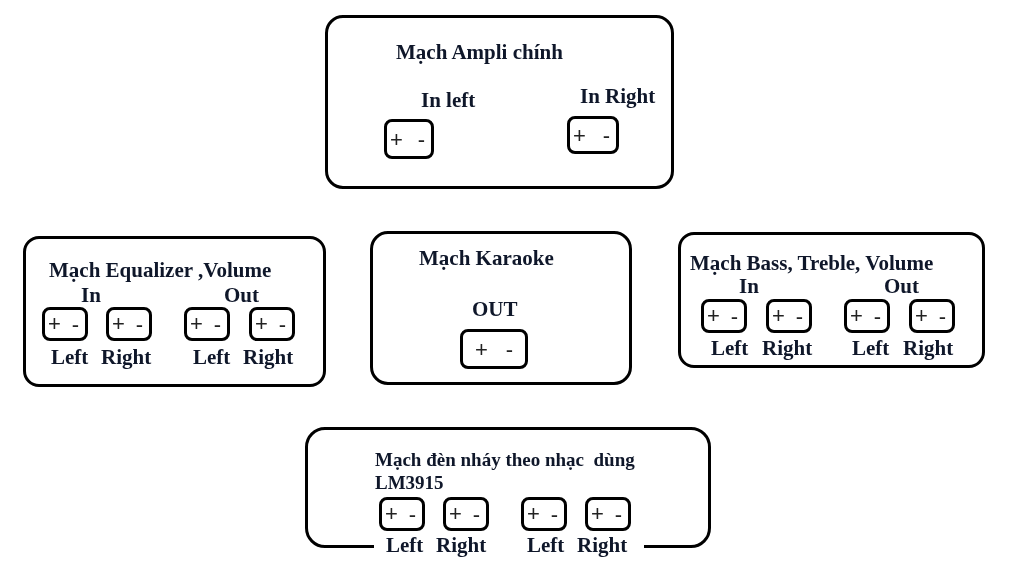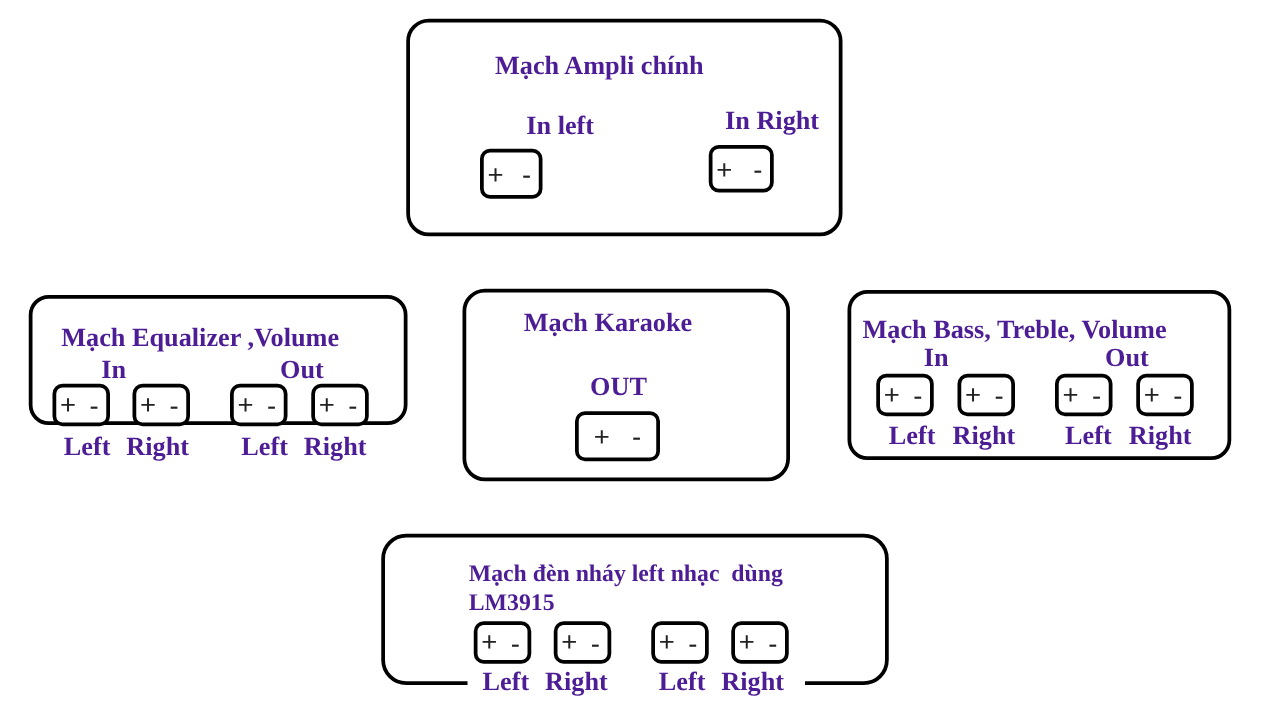--- a/index.html
+++ b/index.html
@@ -1,19 +1,19 @@
 <!DOCTYPE html>
 <html><head>
 <meta charset="utf-8">
 <style>
   html, body { margin:0; padding:0; background:#ffffff; }
   body { width:1012px; height:582px; position:relative; overflow:hidden;
          font-family:"Liberation Serif","DejaVu Serif",serif; color:#111; }
   .box { position:absolute; border:3px solid #000; border-radius:18px; background:#fff; box-sizing:border-box; }
-  .t { position:absolute; font-weight:bold; white-space:nowrap; color:#4c1d95; }
+  .t { position:absolute; font-weight:bold; white-space:nowrap; color:#0f172a; }
   .term { position:absolute; width:46px; height:34px; border:3px solid #000; border-radius:8px;
           box-sizing:border-box; background:#fff; font-family:"Liberation Sans","DejaVu Sans",sans-serif; }
   .term .p { position:absolute; left:3px; top:1px; font-size:22px; line-height:26px; color:#222; }
   .term .m { position:absolute; right:6px; top:2px; font-size:22px; line-height:26px; color:#222; }
   .lbl { font-size:21px; }
   .ttl { font-size:21px; }
   .gap { position:absolute; background:#fff; height:6px; }
 </style>
 </head>
 <body>
@@ -25,21 +25,21 @@
   <div class="term" style="left:56px;top:101px;width:50px;height:40px;">
     <span class="p" style="top:5px;">+</span>
     <span class="m" style="top:5px;">-</span>
   </div>
   <div class="term" style="left:239px;top:98px;width:52px;height:38px;">
     <span class="p" style="top:4px;">+</span>
     <span class="m" style="top:4px;">-</span>
   </div>
 </div>
 
-<div class="box" style="left:23px;top:236px;width:303px;height:104px;border-radius:16px;">
+<div class="box" style="left:23px;top:236px;width:303px;height:151px;border-radius:16px;">
   <div class="t ttl" style="left:23px;top:19px;">Mạch Equalizer ,Volume</div>
   <div class="t lbl" style="left:55px;top:44px;">In</div>
   <div class="t lbl" style="left:198px;top:44px;">Out</div>
   <div class="term" style="left:16px;top:68px;">
       <span class="p">+</span>
       <span class="m">-</span>
     </div>
   <div class="term" style="left:80px;top:68px;">
       <span class="p">+</span>
       <span class="m">-</span>
@@ -87,21 +87,21 @@
       <span class="p">+</span>
       <span class="m">-</span>
     </div>
   <div class="t lbl" style="left:30px;top:101px;">Left</div>
   <div class="t lbl" style="left:81px;top:101px;">Right</div>
   <div class="t lbl" style="left:171px;top:101px;">Left</div>
   <div class="t lbl" style="left:222px;top:101px;">Right</div>
 </div>
 
 <div class="box" style="left:305px;top:427px;width:406px;height:121px;border-radius:20px;">
-  <div class="t" style="left:67px;top:19px;font-size:19px;white-space:pre;">Mạch đèn nháy left nhạc  dùng</div>
+  <div class="t" style="left:67px;top:19px;font-size:19px;white-space:pre;">Mạch đèn nháy theo nhạc  dùng</div>
   <div class="t" style="left:67px;top:42px;font-size:19px;text-align:center;">LM3915</div>
   <div class="term" style="left:71px;top:67px;">
       <span class="p">+</span>
       <span class="m">-</span>
     </div>
   <div class="term" style="left:135px;top:67px;">
       <span class="p">+</span>
       <span class="m">-</span>
     </div>
   <div class="term" style="left:213px;top:67px;">

